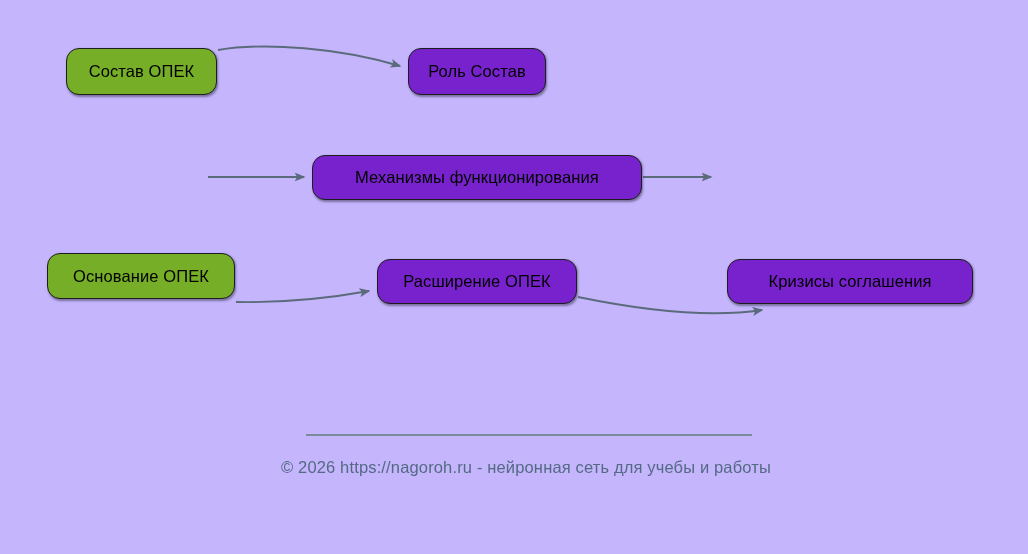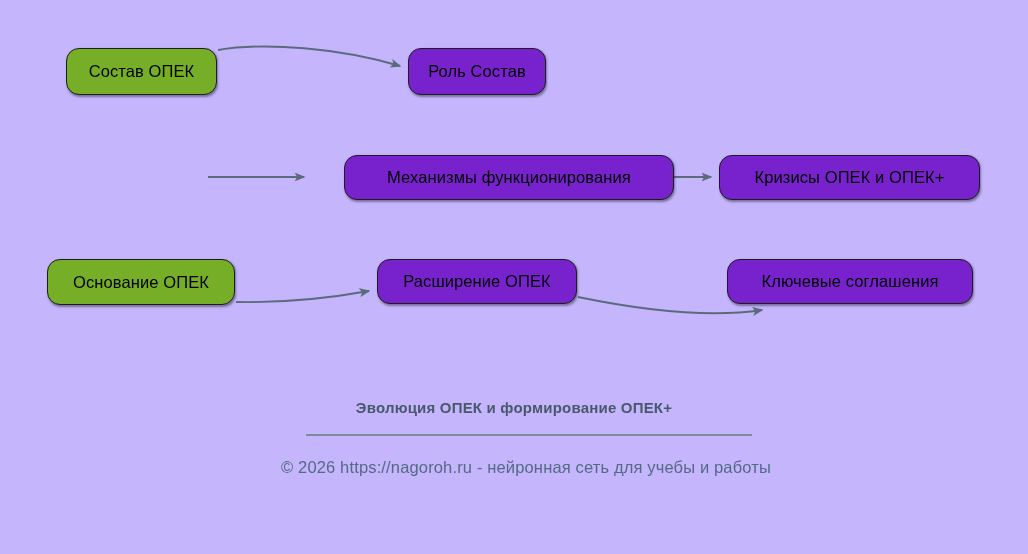--- a/index.html
+++ b/index.html
@@ -101,39 +101,35 @@
 
   <div class="node node-green" style="left:66px; top:48px; width:151px; height:47px;">
     <span>Состав ОПЕК</span>
   </div>
 
   <div class="node node-purple" style="left:408px; top:48px; width:138px; height:47px;">
     <span>Роль Состав</span>
   </div>
 
 
-  <div class="node node-purple" style="left:312px; top:155px; width:330px; height:45px;margin-left:32px;">
+  <div class="node node-purple" style="left:312px; top:155px; width:330px; height:45px;">
     <span>Механизмы функционирования</span>
   </div>
 
-  <div class="node node-purple" style="left:719px; top:155px; width:261px; height:45px;">
-    <span>Кризисы ОПЕК и ОПЕК+</span>
-  </div>
 
-  <div class="node node-green" style="left:47px; top:259px; width:188px; height:46px;">
+  <div class="node node-green" style="left:47px; top:253px; width:188px; height:46px;">
     <span>Основание ОПЕК</span>
   </div>
 
   <div class="node node-purple" style="left:377px; top:259px; width:200px; height:45px;align-items:center;">
     <span>Расширение ОПЕК</span>
   </div>
 
   <div class="node node-purple" style="left:727px; top:259px; width:246px; height:45px;">
-    <span>Ключевые соглашения</span>
+    <span>Кризисы соглашения</span>
   </div>
 
-  <div class="footer footer-title">Эволюция ОПЕК и формирование ОПЕК+</div>
 
   <div class="footer-rule"></div>
 
   <div class="footer footer-copy">© 2026 https://nagoroh.ru - нейронная сеть для учебы и работы</div>
 
 </div>
 
 </body></html>

